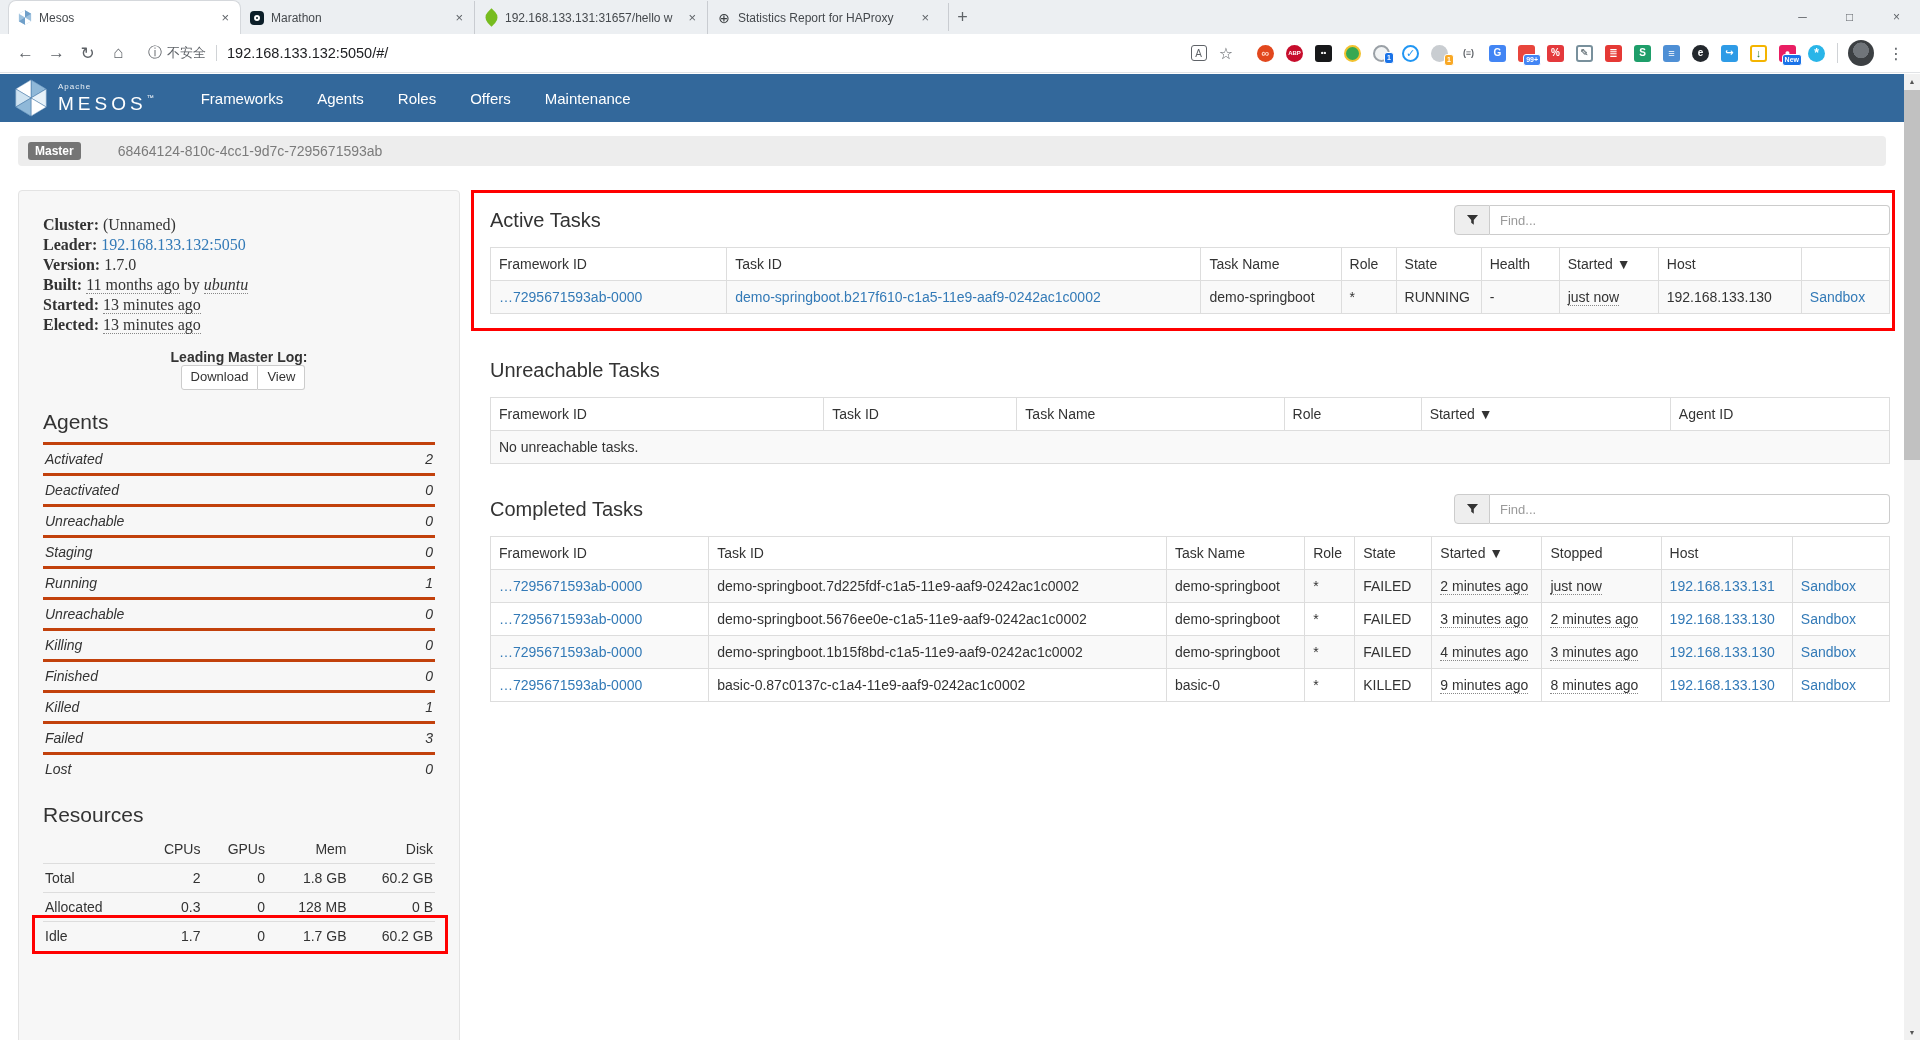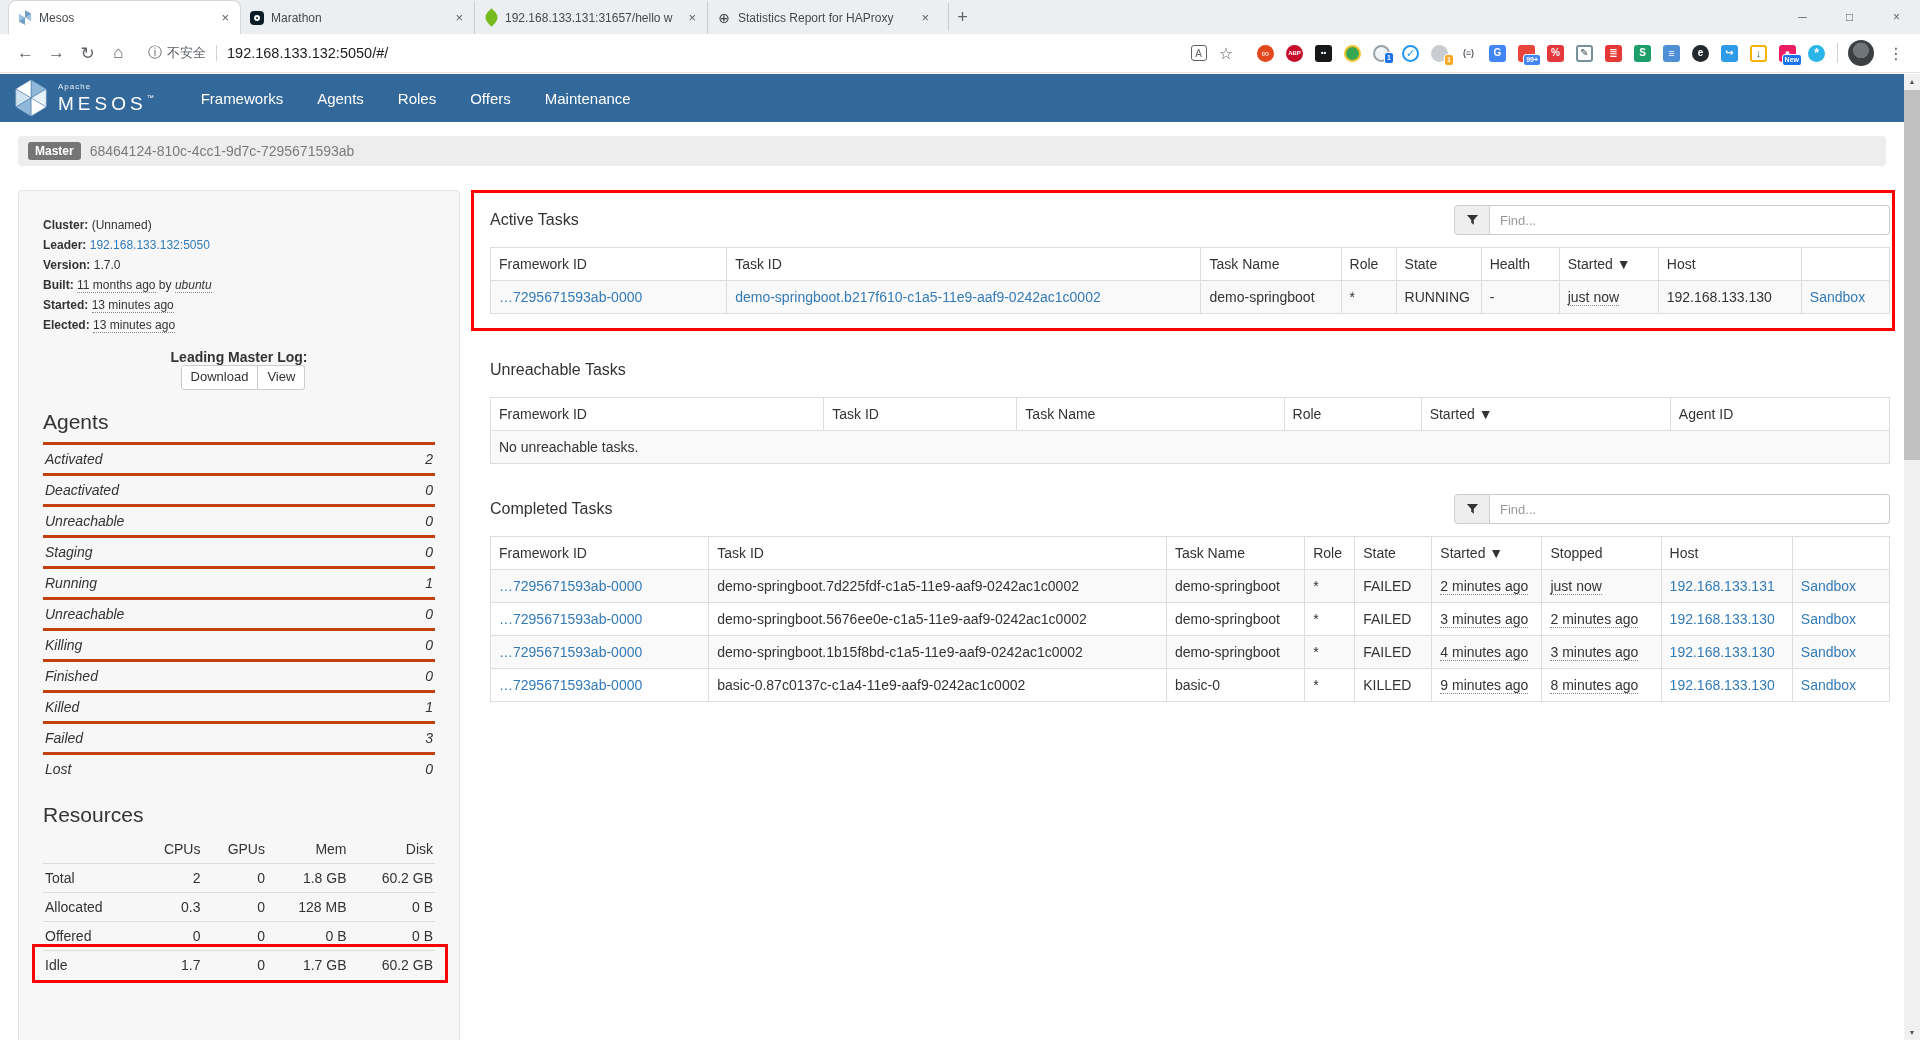--- a/index.html
+++ b/index.html
@@ -44,29 +44,29 @@
 
 .page{position:absolute;top:74px;left:0;right:16px;bottom:0;overflow:hidden;background:#fff;}
 .navbar{height:48px;background:#33689b;display:flex;align-items:center;padding:0 14px;}
 .brand{display:flex;align-items:center;margin-right:26px;}
 .brand-text{color:#fff;margin-left:10px;line-height:1;}
 .brand-apache{font-size:8px;letter-spacing:1px;opacity:.9;display:block;margin-bottom:3px;}
 .brand-mesos{font-size:19px;letter-spacing:4px;}
 .brand-tm{font-size:7px;vertical-align:top;}
 .nav-item{color:#fff;font-size:15px;padding:0 17px;text-decoration:none;}
 
-.masterbar{margin:14px 18px 0;background:#ededed;border-radius:4px;height:30px;display:flex;align-items:center;padding:0 10px;}
+.masterbar{margin:14px 18px 0;background:#ededed;border-radius:4px;height:30px;display:flex;align-items:center;padding:0 10px;gap:28px;}
 .master-badge{background:#757575;color:#fff;font-size:12px;font-weight:bold;padding:3px 7px;border-radius:3px;margin-right:9px;line-height:1;}
 .master-id{color:#7b7b7b;font-size:14px;}
 
 .content{display:flex;align-items:flex-start;padding:24px 14px 0 18px;}
 
 
 .sidebar{width:442px;flex:none;background:#f7f7f7;border:1px solid #e3e3e3;border-radius:4px;padding:24px;color:#333;height:920px;overflow:hidden;}
-.info-line{font-size:12px;line-height:20px;}
+.info-line{font-size:16px;line-height:20px;font-family:Liberation Serif, serif;}
 .info-line b{font-weight:bold;}
 a.lk{color:#337ab7;text-decoration:none;}
 .tt{border-bottom:1px dotted #888;}
 .log-row{margin-top:14px;font-size:14px;display:flex;align-items:center;flex-direction:column;}
 .log-row b{font-weight:bold;}
 .btn-group{display:inline-flex;margin-left:8px;}
 .btn{font-size:13px;color:#333;background:#fff;border:1px solid #ccc;padding:3px 9px;line-height:1.3;}
 .btn:first-child{border-radius:3px 0 0 3px;}
 .btn:last-child{border-radius:0 3px 3px 0;border-left:none;}
 .side-h{font-size:21px;font-weight:400;color:#333;margin:20px 0 8px;}
@@ -79,21 +79,21 @@
 .res-table th:first-child{text-align:left;}
 .res-table td{padding:7px 2px;border-top:1px solid #ddd;text-align:right;line-height:14px;}
 .res-table td:first-child{text-align:left;}
 .hl-idle{position:absolute;left:-11px;right:-13px;bottom:-4px;height:39px;border:3px solid #f00;pointer-events:none;}
 
 
 .main{flex:1;margin-left:30px;min-width:0;}
 .red-box{border:3px solid #f00;margin:0 -5px 24px -19px;padding:12px 2px 14px 16px;}
 .section{margin-bottom:30px;}
 .sec-head{display:flex;justify-content:space-between;align-items:flex-start;margin-bottom:12px;}
-.sec-title{font-size:16px;font-weight:400;color:#333;line-height:30px;}
+.sec-title{font-size:20px;font-weight:400;color:#333;line-height:30px;}
 .filter{display:flex;width:436px;flex:none;}
 .filter-addon{width:36px;background:#eee;border:1px solid #ccc;border-radius:4px 0 0 4px;display:flex;align-items:center;justify-content:center;height:30px;flex:none;}
 .filter input{flex:1;height:30px;border:1px solid #ccc;border-left:none;border-radius:0 4px 4px 0;padding:0 10px;font-size:13px;color:#4c1d95;outline:none;background:#fff;min-width:0;}
 .filter input::placeholder{color:#9a9a9a;}
 .dtable{width:100%;border-collapse:collapse;table-layout:fixed;font-size:14px;color:#333;background:#fff;}
 .dtable th,.dtable td{border:1px solid #ddd;padding:8px;text-align:left;overflow:hidden;white-space:nowrap;text-overflow:ellipsis;line-height:16px;}
 .dtable th{font-weight:normal;}
 .dtable tbody tr:nth-child(odd){background:#f9f9f9;}
 
 
@@ -323,27 +323,20 @@
                   <td>2</td>
                   <td>0</td>
                   <td>1.8 GB</td>
                   <td>60.2 GB</td>
                 </tr>
               <tr>
                   <td>Allocated</td>
                   <td>0.3</td>
                   <td>0</td>
                   <td>128 MB</td>
-                  <td>0 B</td>
-                </tr>
-              <tr>
-                  <td>Offered</td>
-                  <td>0</td>
-                  <td>0</td>
-                  <td>0 B</td>
                   <td>0 B</td>
                 </tr>
               <tr>
                   <td>Idle</td>
                   <td>1.7</td>
                   <td>0</td>
                   <td>1.7 GB</td>
                   <td>60.2 GB</td>
                 </tr>
             </tbody>

